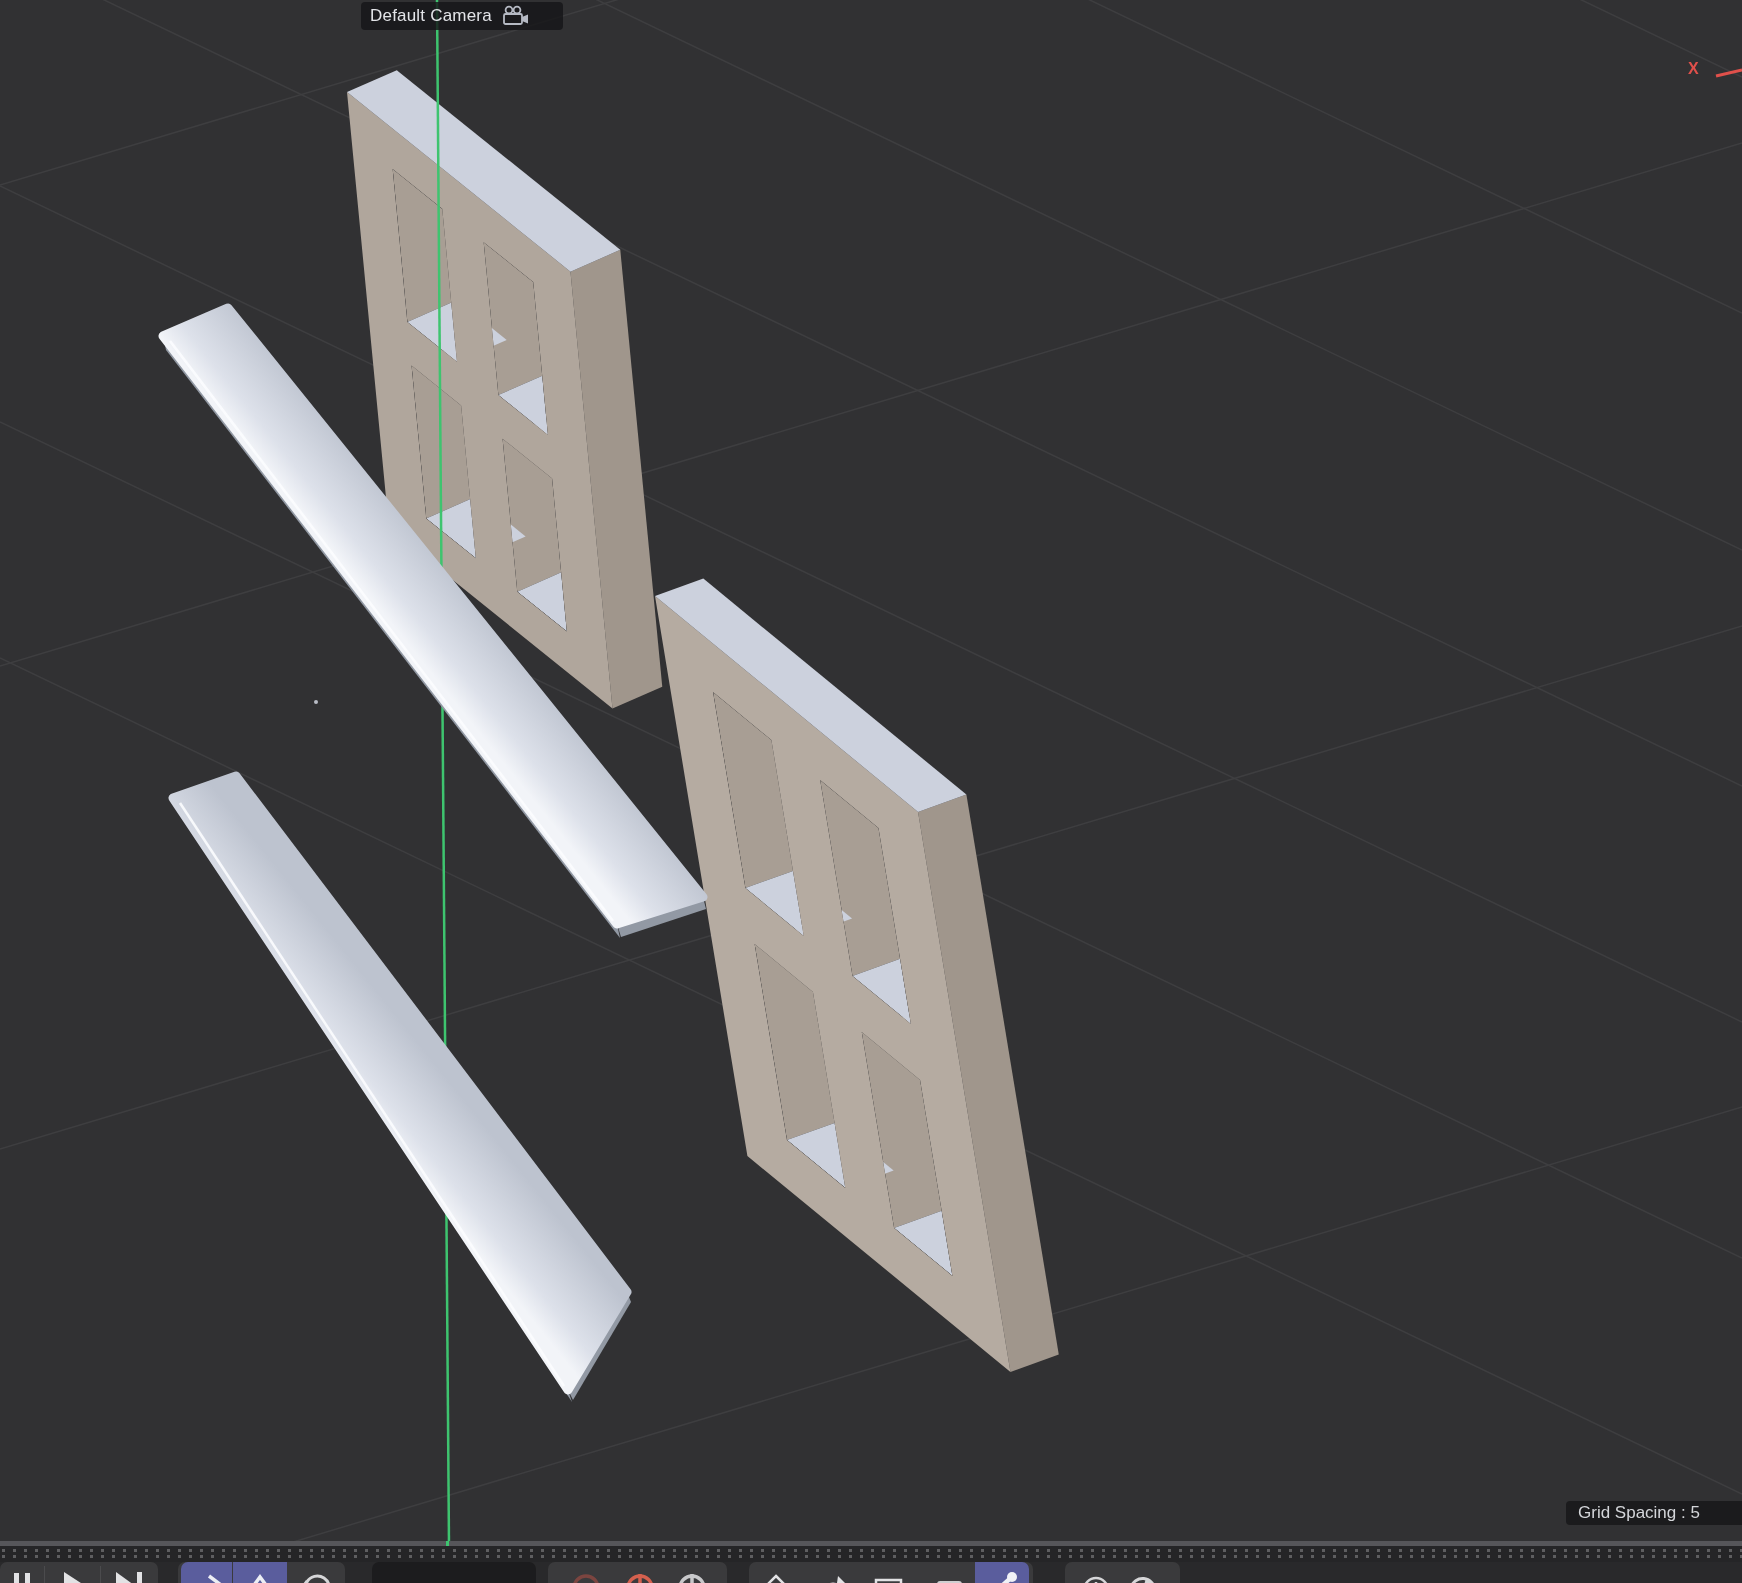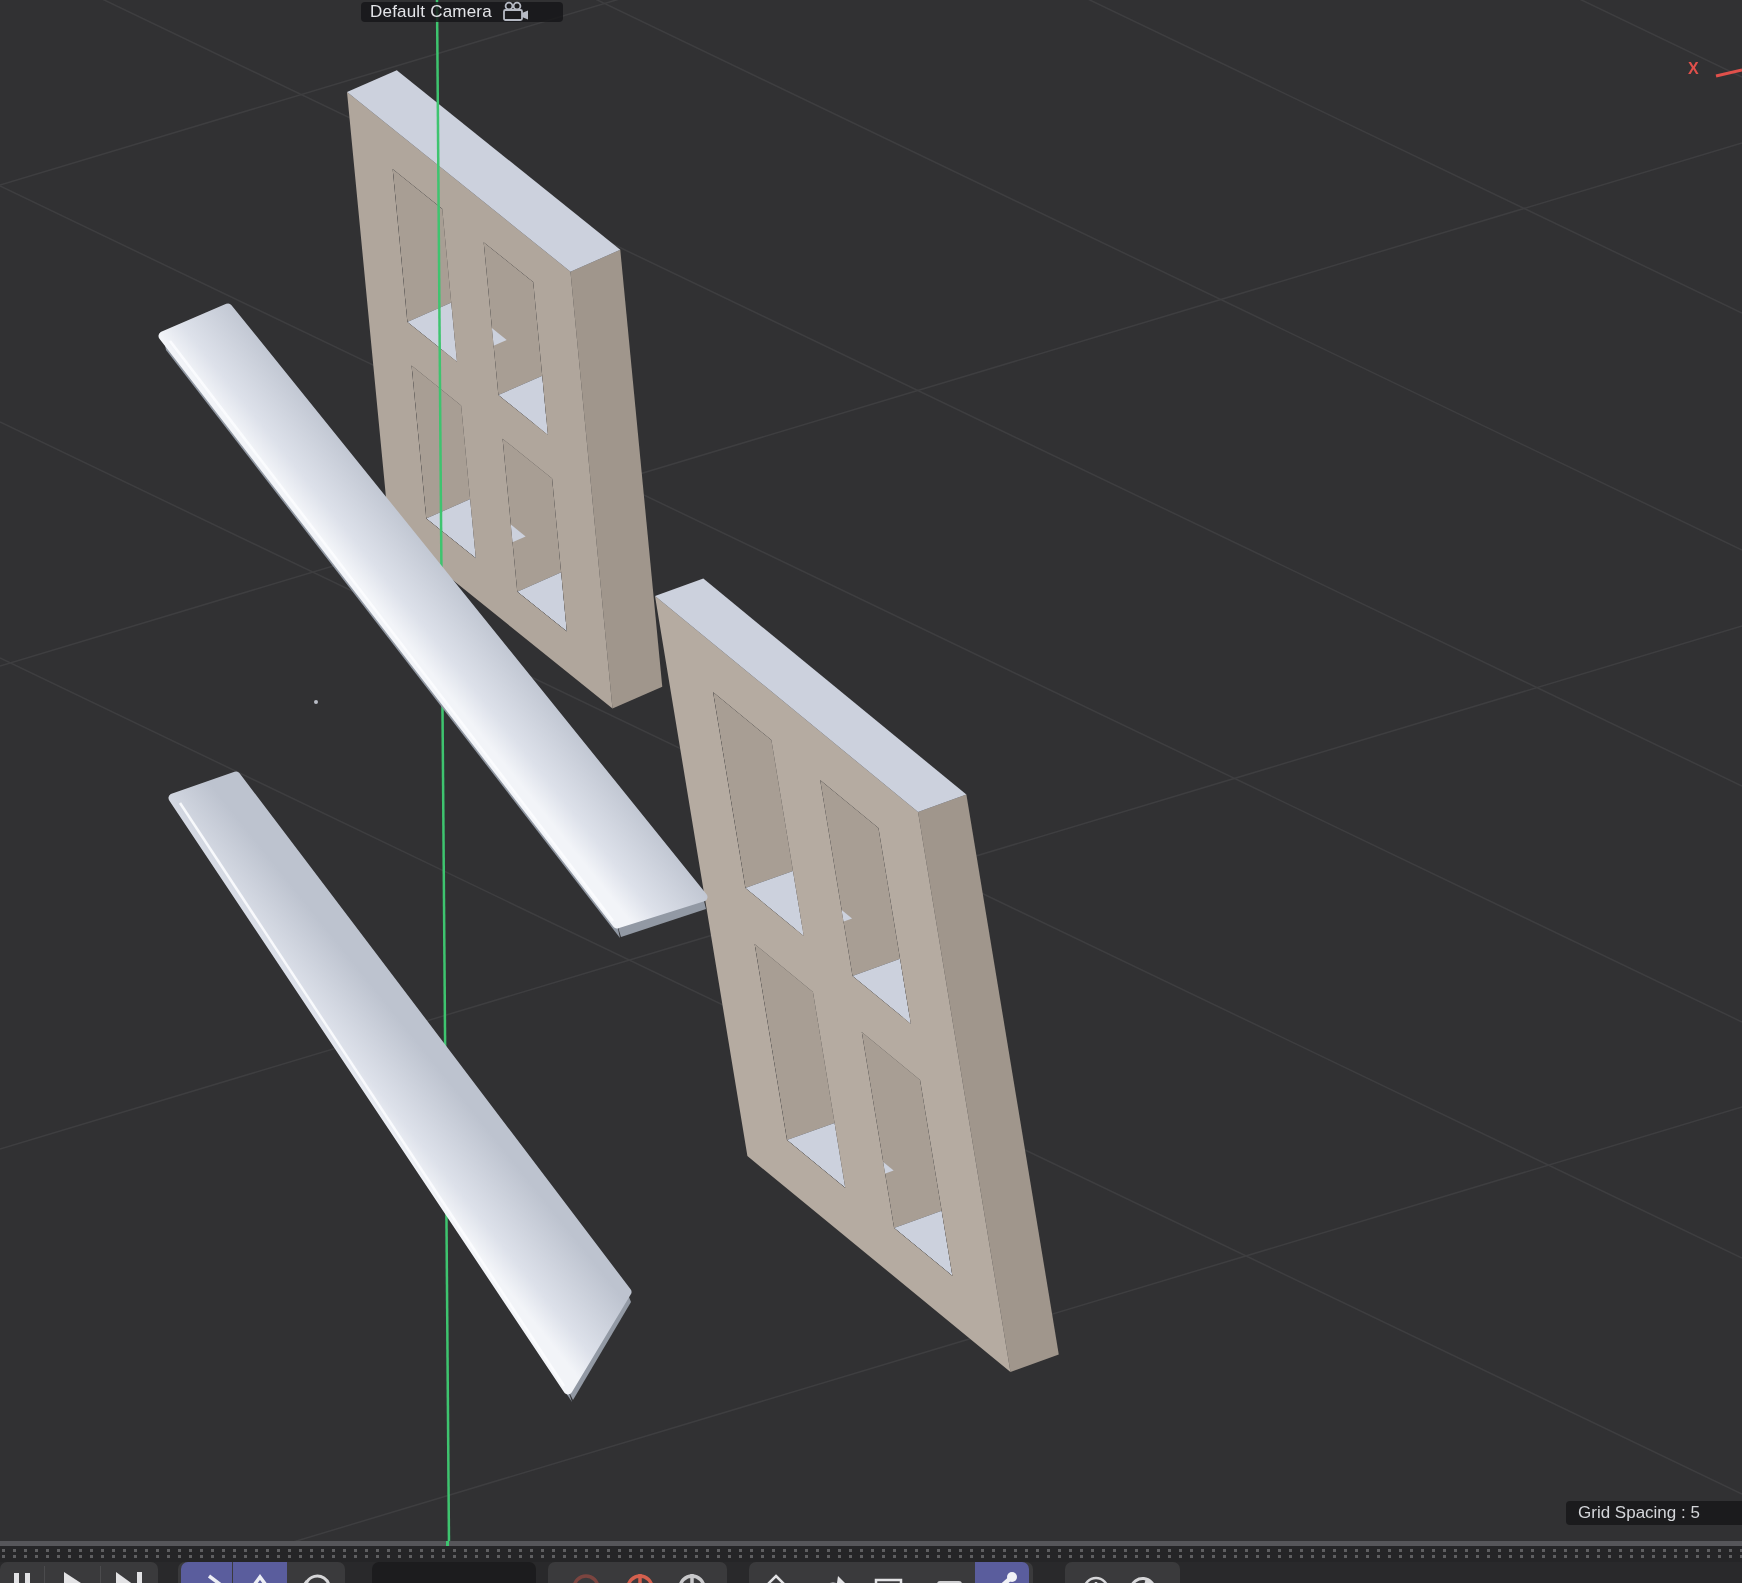--- a/index.html
+++ b/index.html
@@ -13,21 +13,21 @@
   .dotrow{position:absolute;left:2px;width:1740px;height:3px;
           background:repeating-linear-gradient(90deg,#5e5e60 0 3px,transparent 3px 11px);}
   #toolbar{position:absolute;left:0;top:1562px;width:1742px;height:21px;background:#29292b;}
   .tb-panel{position:absolute;top:0;height:21px;background:#3a3a3c;border-radius:7px 7px 0 0;}
   .tb-sep{position:absolute;top:4px;width:1px;height:17px;background:#4b4b4d;}
   .tb-hl{position:absolute;top:0;height:21px;background:#5a5d9d;}
   .tb-hl.first{border-radius:7px 0 0 0;}
   .tb-input{position:absolute;top:0;height:21px;background:#1c1c1e;border-radius:7px 7px 0 0;}
   #toolbar-icons{position:absolute;left:0;top:0;}
   
-  #camera-label{position:absolute;left:361px;top:2px;width:202px;height:20px;
+  #camera-label{position:absolute;left:361px;top:2px;width:202px;height:28px;
     background:rgba(22,22,25,.82);border-radius:4px;display:flex;align-items:center;}
   #camera-label span{margin-left:9px;font-size:17px;color:#e3e4e8;letter-spacing:.2px;}
   #grid-spacing-label{position:absolute;left:1566px;top:1501px;width:176px;height:24px;
     background:rgba(24,24,26,.85);border-radius:4px 0 0 4px;display:flex;align-items:center;}
   #grid-spacing-label span{margin-left:12px;font-size:17px;color:#d4d6da;}
   #axis-x-label{position:absolute;left:1688px;top:60px;font-size:16px;font-weight:bold;color:#e0504b;}
 </style>
 </head>
 <body>
 

